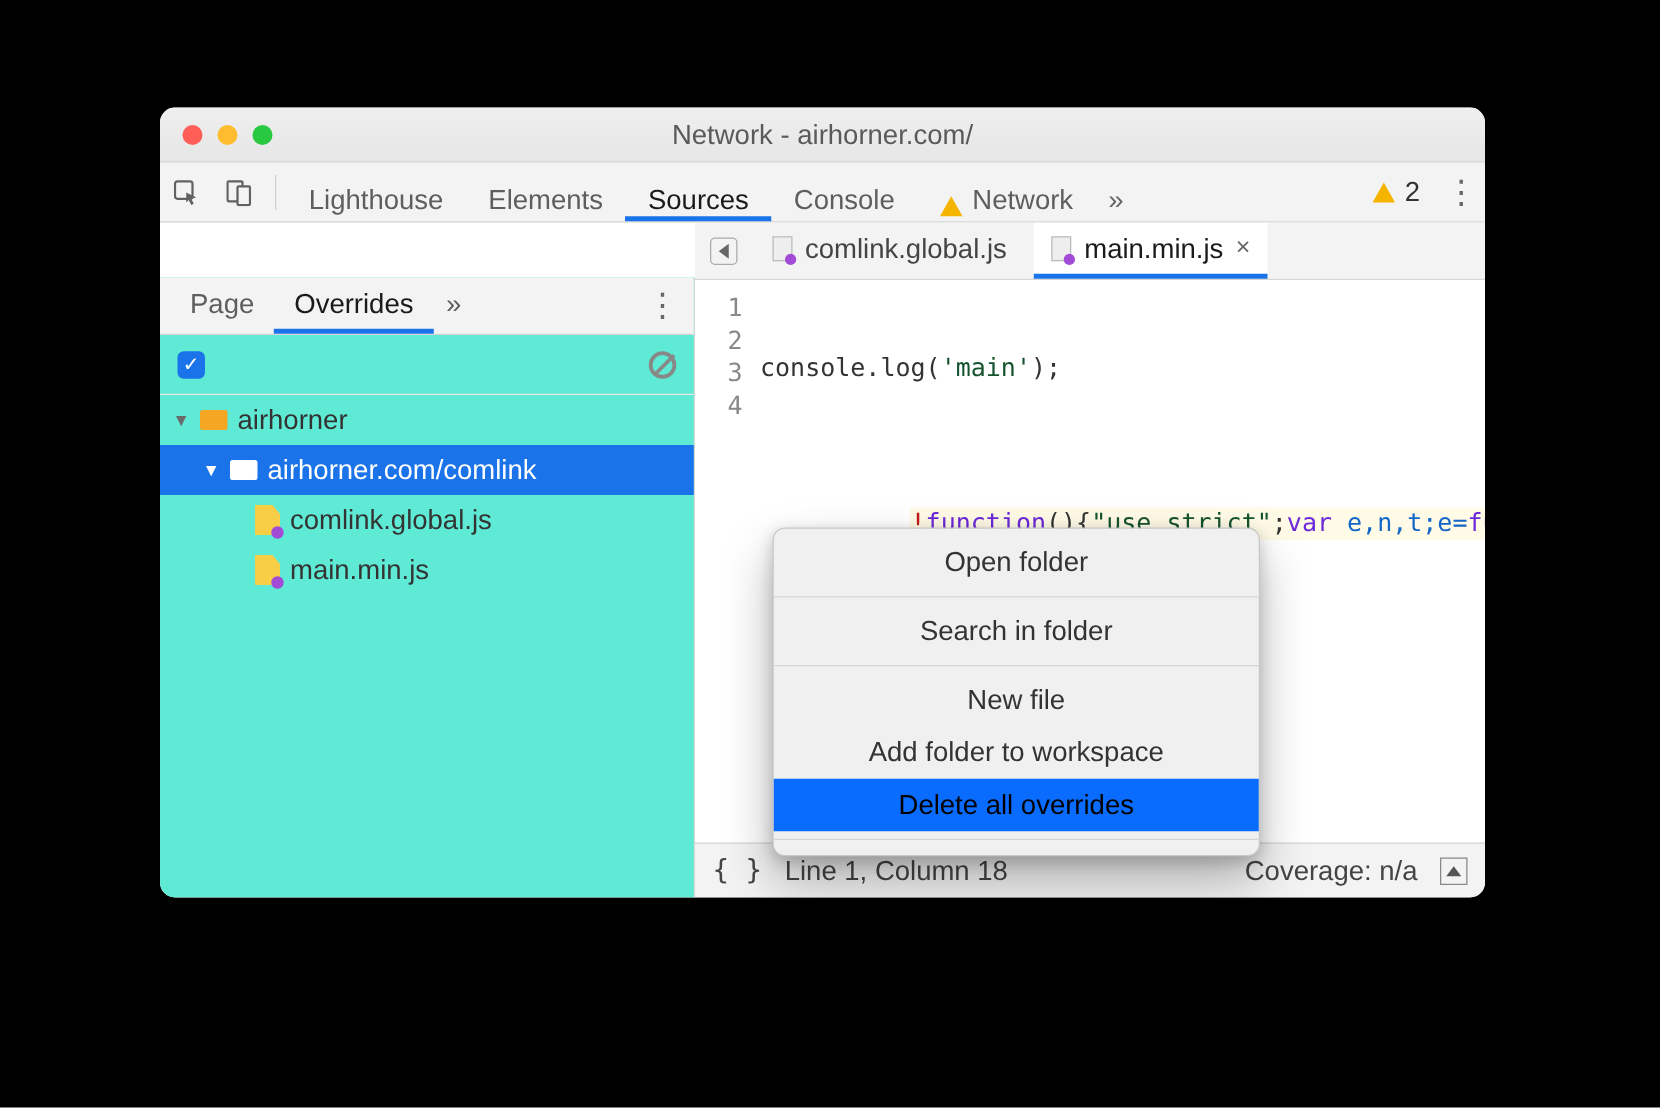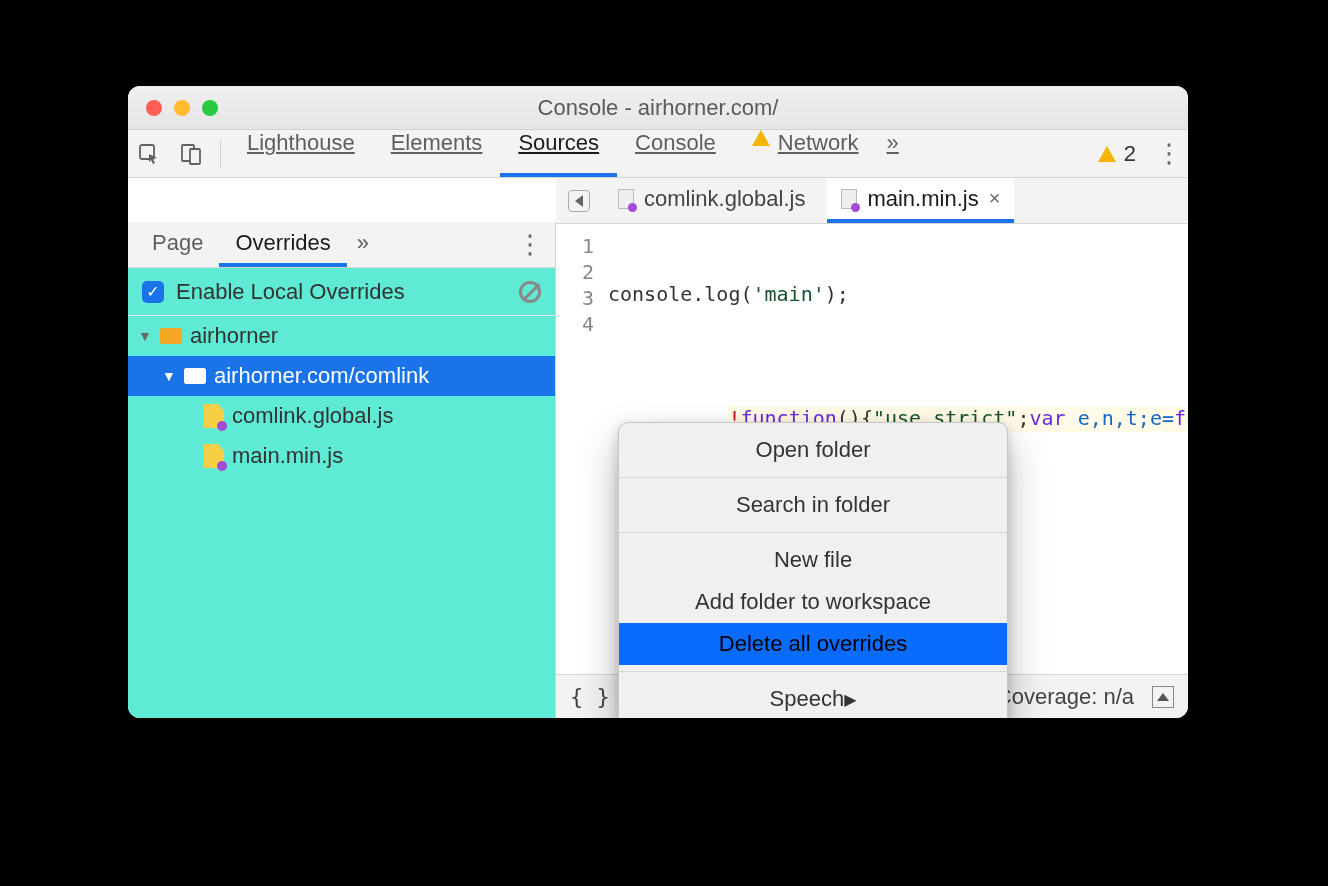--- a/index.html
+++ b/index.html
@@ -45,25 +45,24 @@
 }
 .tab-icon-btn {
   width:42px; height:100%;
   display:flex; align-items:center; justify-content:center;
   color:#616161;
   cursor:pointer;
 }
 .main-tab {
   padding:0 18px;
   height:100%;
-  display:flex; align-items:flex-start; gap:8px;
+  display:flex; align-items:flex-end; gap:8px;
   color:#5e5e5e;
   cursor:pointer;
   border-bottom: 4px solid transparent;
-  text-decoration: underline;
 }
 .main-tab.active { color:#1a1a1a; border-bottom-color:#1a73e8; }
 .warn-tri {
   width:0; height:0;
   border-left:9px solid transparent; border-right:9px solid transparent;
   border-bottom:16px solid #f5b400;
   display:inline-block;
 }
 .more-chev { color:#666; font-size:22px; }
 .spacer { flex:1; }
@@ -223,21 +222,21 @@
 <body>
 
 <div class="window">
 
   <div class="titlebar">
     <div class="traffic">
       <div class="dot red"></div>
       <div class="dot yellow"></div>
       <div class="dot green"></div>
     </div>
-    <div class="title">Console - airhorner.com/</div>
+    <div class="title">Network - airhorner.com/</div>
   </div>
 
   <div class="main-tabs">
     <div class="tab-icon-btn">
       <svg width="20" height="20" viewBox="0 0 20 20">
           <rect x="1" y="1" width="14" height="14" fill="none" stroke="#616161" stroke-width="1.8" rx="2"></rect>
           <path d="M10 10 L18 14 L14 15 L16 19 L14 20 L12 16 L10 18 Z" fill="#616161"></path>
         </svg>
     </div>
     <div class="tab-icon-btn">
@@ -283,21 +282,20 @@
         <div class="sidebar-tab active">
             <span>Overrides</span>
           </div>
         <div class="sidebar-tab" style="padding:0 10px">
             <span>»</span>
           </div>
         <div class="kebab">⋮</div>
       </div>
       <div class="overrides-bar">
         <div class="checkbox">✓</div>
-        <span>Enable Local Overrides</span>
         <span class="disable-icon"></span>
       </div>
       <div class="tree">
         <div class="tree-row">
           <span class="arrow">▼</span>
           <span class="folder-icon"></span>
           <span>airhorner</span>
         </div>
         <div class="tree-row sel" style="padding-left:34px">
           <span class="arrow">▼</span>
@@ -372,19 +370,15 @@
     <div class="ctx-item">
         <span>New file</span>
       </div>
     <div class="ctx-item">
         <span>Add folder to workspace</span>
       </div>
     <div class="ctx-item hl">
         <span>Delete all overrides</span>
       </div>
     <div class="ctx-sep"></div>
-    <div class="ctx-item">
-        <span>Speech</span>
-        <span class="ctx-sub">▶</span>
-      </div>
   </div>
 
 </div>
 
 </body></html>

